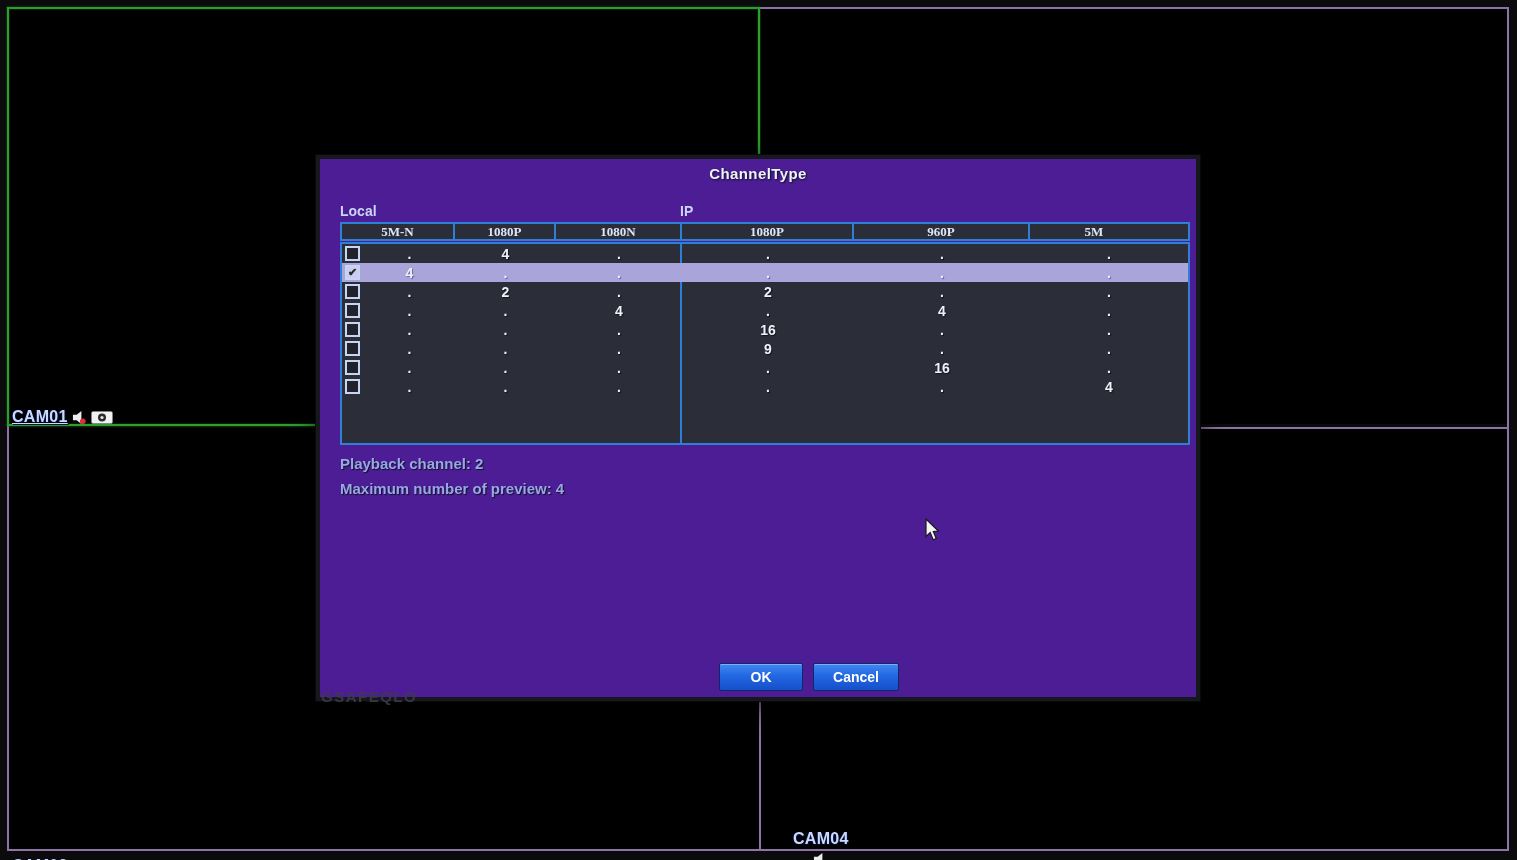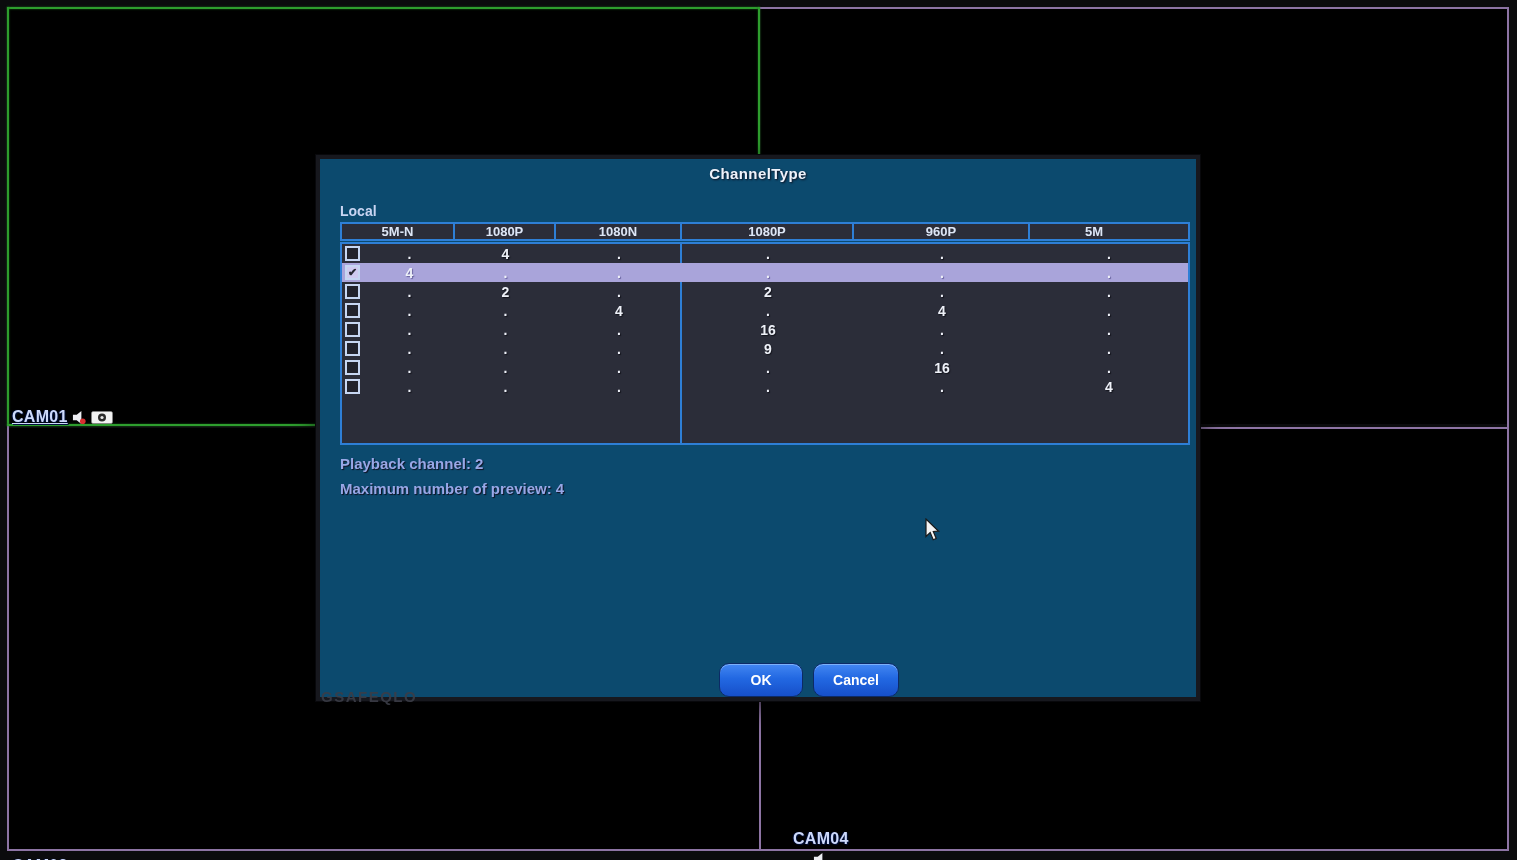--- a/index.html
+++ b/index.html
@@ -11,30 +11,30 @@
   .purple{background:#8d74a4;}
 
   
   .camlabel{position:absolute;z-index:3;display:flex;align-items:center;gap:4px;
             color:#cdd9fa;font-weight:bold;font-size:16px;letter-spacing:.3px;
             text-shadow:1px 1px 1px #00103a, -1px 0 1px #001040;}
   .camlabel svg{display:block;}
 
   
   .dialog{position:absolute;left:316px;top:155px;width:884px;height:546px;z-index:10;
-          background:#0c4a6e;border:4px solid #17181e;box-sizing:border-box;
+          background:#4c1d95;border:4px solid #17181e;box-sizing:border-box;
           box-shadow:0 0 0 1px #08080b,0 6px 24px rgba(0,0,0,.7);}
   .dialog-title{position:absolute;top:6px;left:0;right:0;text-align:center;color:#eef2fb;
           font-weight:bold;font-size:15px;letter-spacing:.4px;text-shadow:1px 1px 2px #0e1020;}
   .group-label{position:absolute;top:44px;color:#c9d5f2;font-weight:bold;font-size:14px;}
   .group-local{left:20px;width:340px;}
   .group-ip{left:360px;width:510px;}
 
   .thead{position:absolute;left:20px;top:63px;width:850px;height:19px;display:flex;
-         border:2px solid #2e7fd6;box-sizing:border-box;background:#2b2d39;}
+         border:2px solid #2e7fd6;box-sizing:border-box;background:#2b2d39;font-family:Liberation Serif, serif;}
   .th{flex:none;box-sizing:border-box;border-right:2px solid #2e7fd6;color:#dde6f6;
       font-weight:bold;font-size:13px;text-align:center;line-height:15px;}
   .th:nth-child(1){width:113px}.th:nth-child(2){width:101px}.th:nth-child(3){width:126px}
   .th:nth-child(4){width:172px}.th:nth-child(5){width:176px}.th:nth-child(6){width:128px;border-right:none;}
 
   .tbody{position:absolute;left:20px;top:83px;width:850px;height:203px;
          border:2px solid #2e7fd6;box-sizing:border-box;background:#2b2d39;}
   .tbody .vdivider{position:absolute;left:338px;top:0;bottom:0;width:2px;background:#2e7fd6;z-index:0;}
   .trow{position:relative;display:flex;height:19px;align-items:center;z-index:1;}
   .trow.selected{background:#a9a4da;}
@@ -46,21 +46,21 @@
         text-shadow:1px 1px 1px #14151d;}
   .trow.selected .cell{text-shadow:1px 1px 1px #6a64a0;}
   .cell:nth-child(2){width:91px}.cell:nth-child(3){width:101px}.cell:nth-child(4){width:126px}
   .cell:nth-child(5){width:172px}.cell:nth-child(6){width:176px}.cell:nth-child(7){width:158px}
 
   .info-line{position:absolute;left:20px;color:#98a7e6;font-weight:bold;font-size:15px;
              text-shadow:1px 1px 1px #101222;}
   .info-playback{top:296px;}
   .info-preview{top:321px;}
 
-  .btn{position:absolute;top:504px;height:34px;border:1px solid #0c2a66;border-radius:10px;
+  .btn{position:absolute;top:504px;height:28px;border:1px solid #0c2a66;border-radius:2px;
        background:linear-gradient(#4387f2 0%,#2268e2 45%,#164fc9 100%);
        box-shadow:inset 0 1px 0 #7cb0f8;color:#fff;font-weight:bold;font-size:14px;
        font-family:"Liberation Sans",sans-serif;padding:0;cursor:pointer;}
   .btn-ok{left:399px;width:84px;}
   .btn-cancel{left:493px;width:86px;}
 
   .watermark{position:absolute;left:321px;top:688px;z-index:11;color:#3b3d47;opacity:.9;
              font-weight:bold;font-size:15px;letter-spacing:1.5px;}
 
   .cursor{position:absolute;left:925px;top:518px;z-index:50;}
@@ -118,20 +118,21 @@
           <polygon points="1,5 5,5 10,1 10,15 5,11 1,11" fill="#ecedf2"></polygon>
           <circle cx="11.5" cy="12" r="3" fill="#d93030"></circle>
         </svg>
     </span>
   </div>
 
   <div class="dialog">
     <div class="dialog-title">ChannelType</div>
 
     <div class="group-label group-local">Local</div>
+    <div class="group-label group-ip">IP</div>
 
     <div class="thead">
         <span class="th">5M-N</span>
         <span class="th">1080P</span>
         <span class="th">1080N</span>
         <span class="th">1080P</span>
         <span class="th">960P</span>
         <span class="th">5M</span>
       </div>
 

